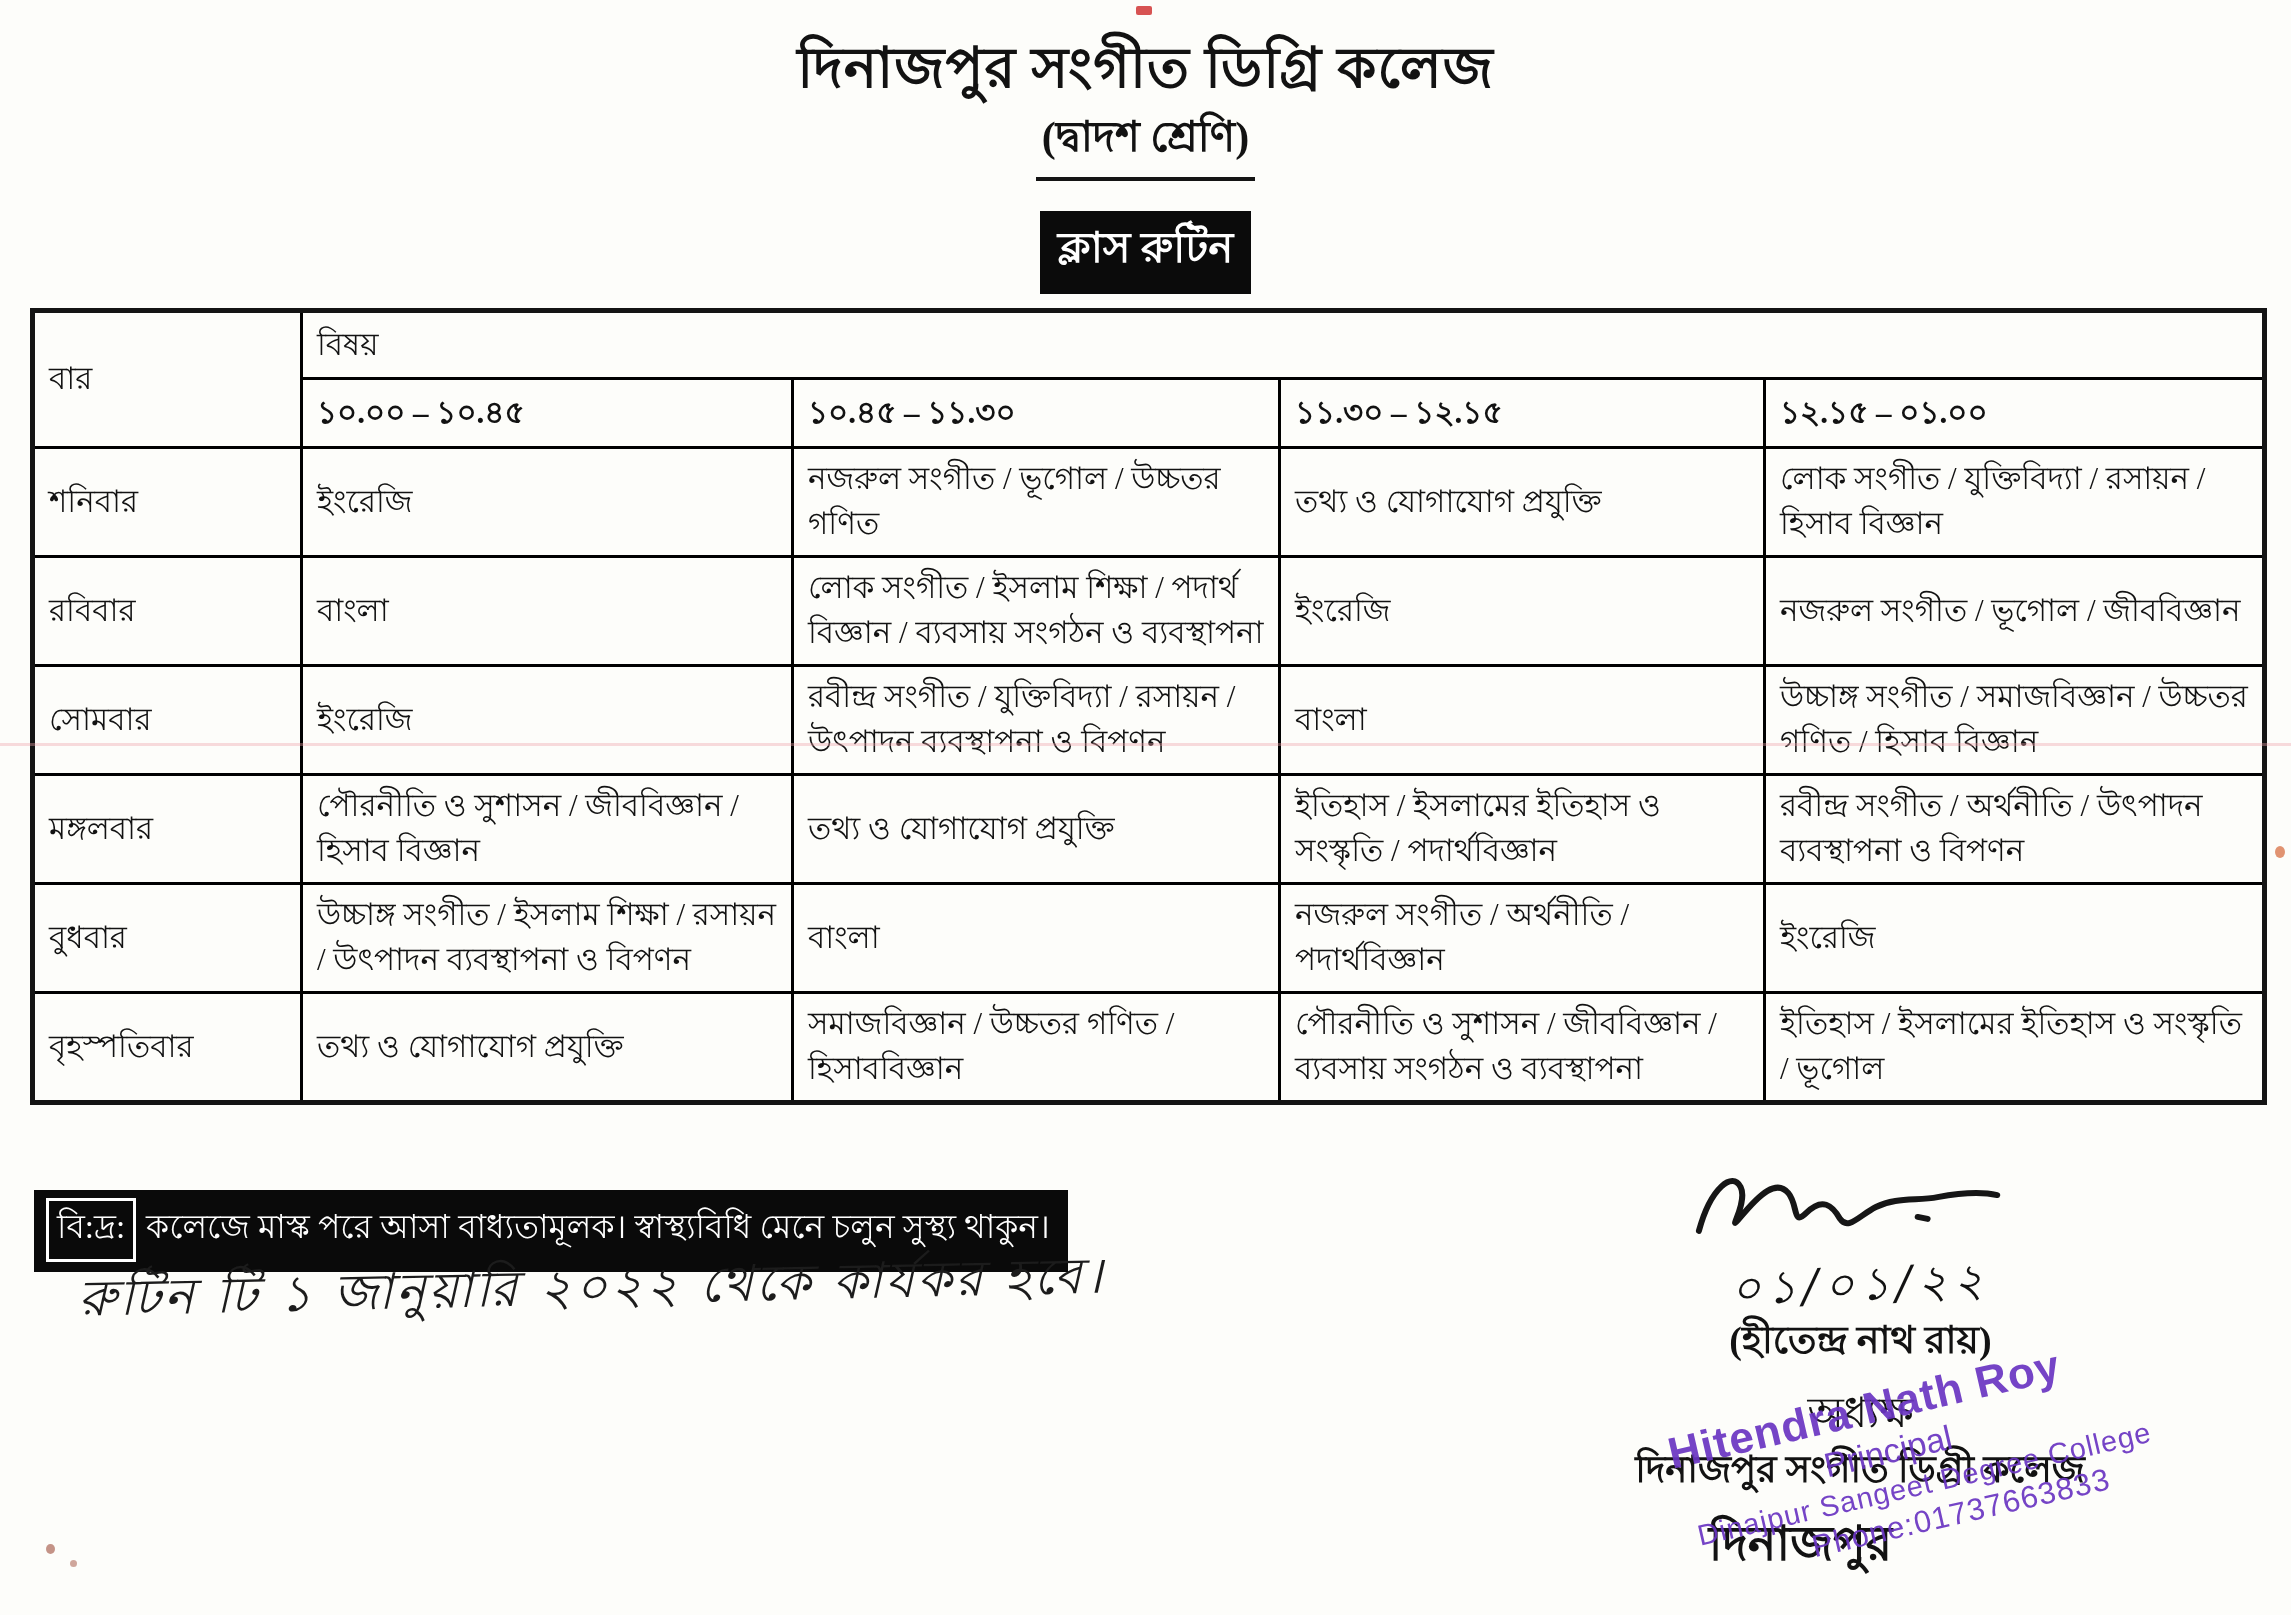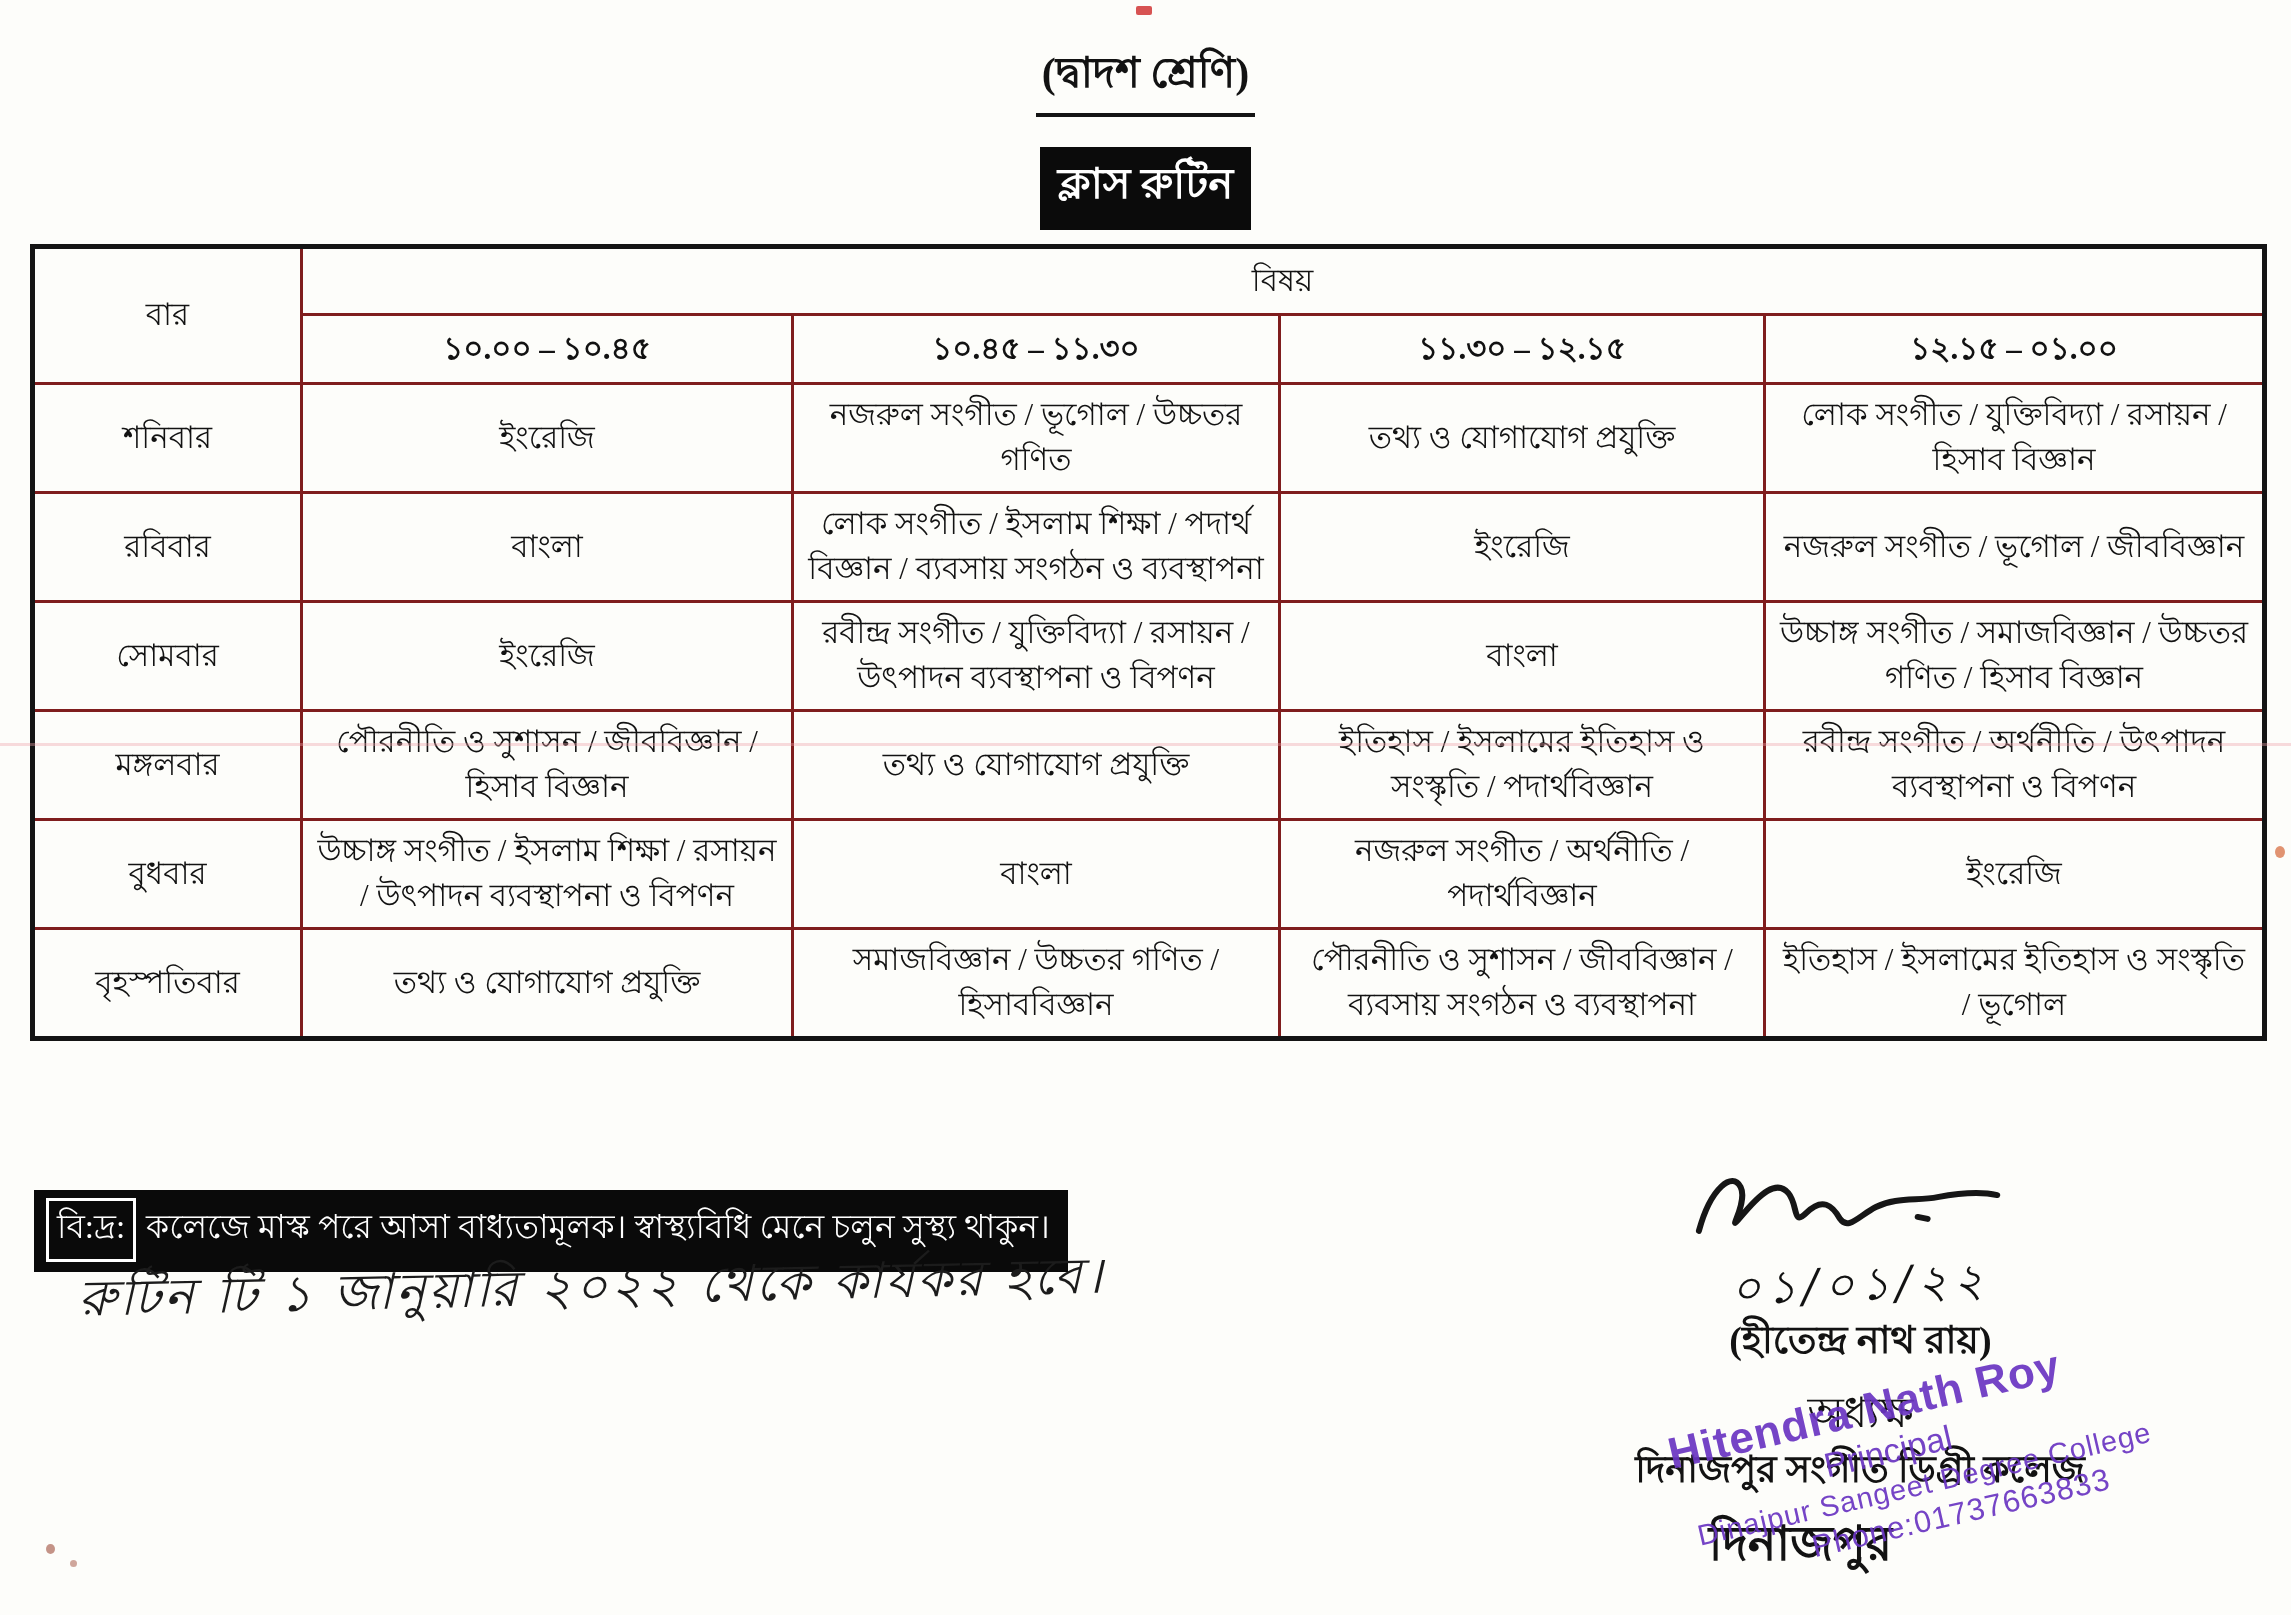--- a/index.html
+++ b/index.html
@@ -23,21 +23,21 @@
   .class-label{ font-size:42px; font-weight:bold; margin-top:4px; display:inline-block;
     border-bottom:4px solid #141414; padding:0 6px 2px 6px;}
 
   
   table.routine{
     border-collapse:collapse; table-layout:fixed;
     width:2231px; margin:14px 0 0 30px;
     border:5px solid #141414;
   }
   table.routine td{
-    border:3px solid #7f1d1d; text-align:center; vertical-align:middle;
+    border:3px solid #000000; text-align:left; vertical-align:middle;
     font-size:31px; line-height:1.45; padding:4px 14px;
     word-break:break-word;
   }
   td.day-header{ font-size:34px; }
   td.subject-header{ font-size:34px; text-align:center; }
   td.time-cell{ font-size:33px; height:58px; font-weight:bold;}
   td.day-cell{ font-size:33px; }
   tr.day-row td{ height:98px; }
   tr.h1 td{ height:56px; }
 
@@ -87,20 +87,21 @@
   .red-speck-right{ left:2275px; top:846px; width:10px; height:12px; background:rgba(210,90,40,0.65); border-radius:50%;}
   .speck-bl1{ left:46px; top:1544px; width:9px; height:10px; background:rgba(150,60,40,0.55); border-radius:50%;}
   .speck-bl2{ left:70px; top:1560px; width:7px; height:7px; background:rgba(150,60,40,0.45); border-radius:50%;}
 </style>
 </head>
 <body>
 
 <div class="page">
 
   <div class="header">
+    <div class="college-name">দিনাজপুর সংগীত ডিগ্রি কলেজ</div>
     <div><span class="class-label">(দ্বাদশ শ্রেণি)</span></div>
     <div><span class="routine-badge">ক্লাস রুটিন</span></div>
   </div>
 
   <table class="routine">
     <colgroup>
       <col style="width:269px">
         <col style="width:491px">
         <col style="width:487px">
         <col style="width:485px">

